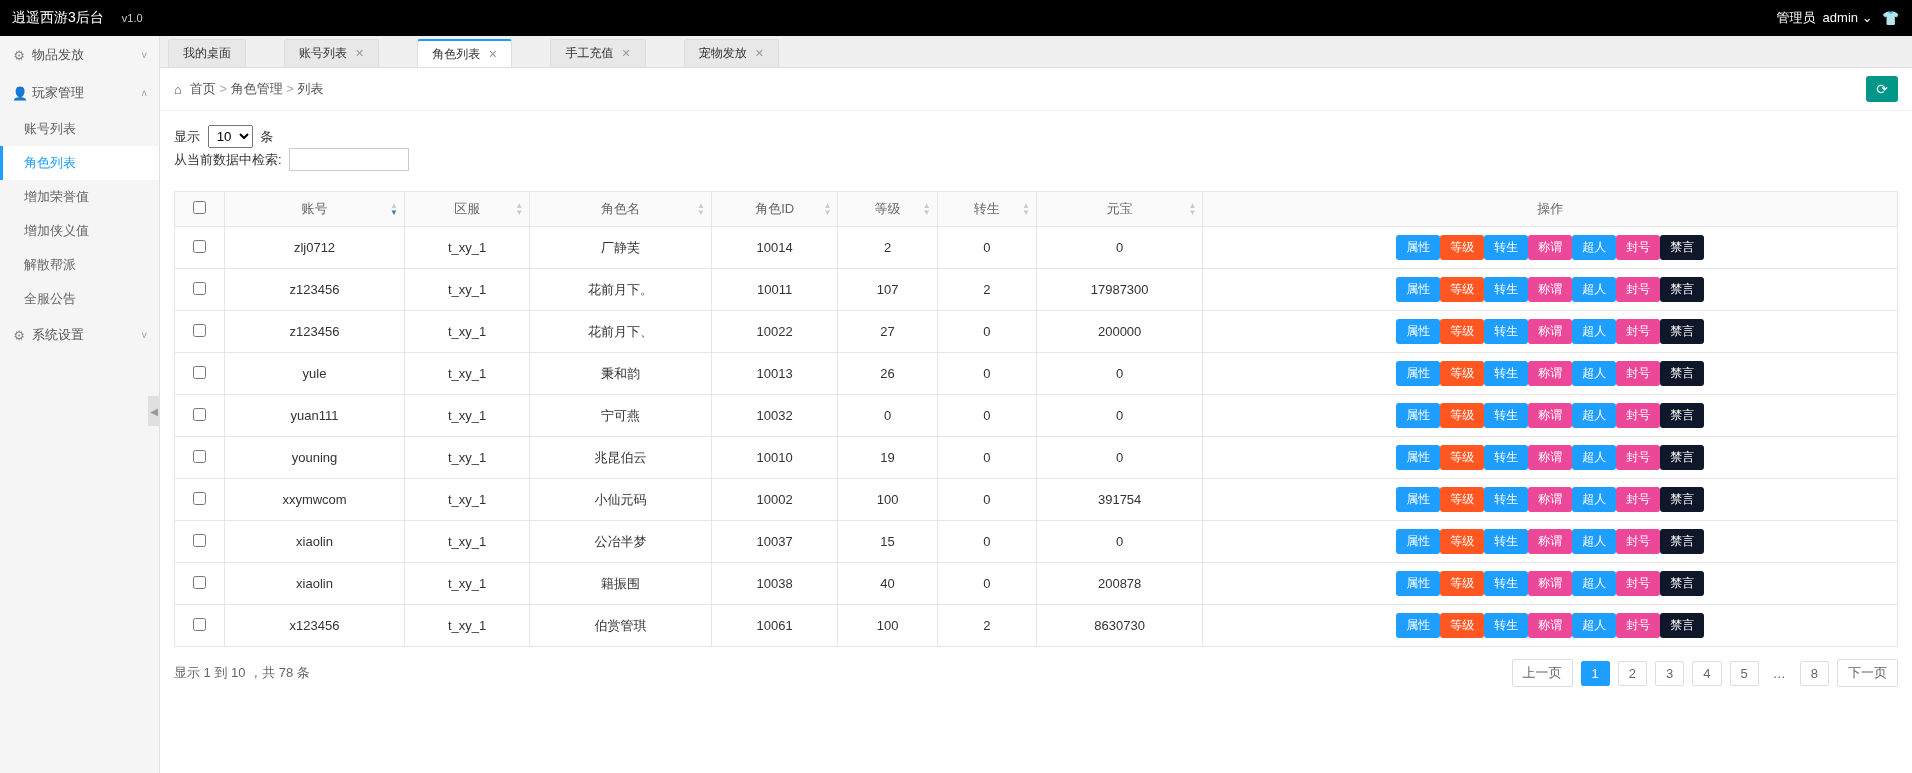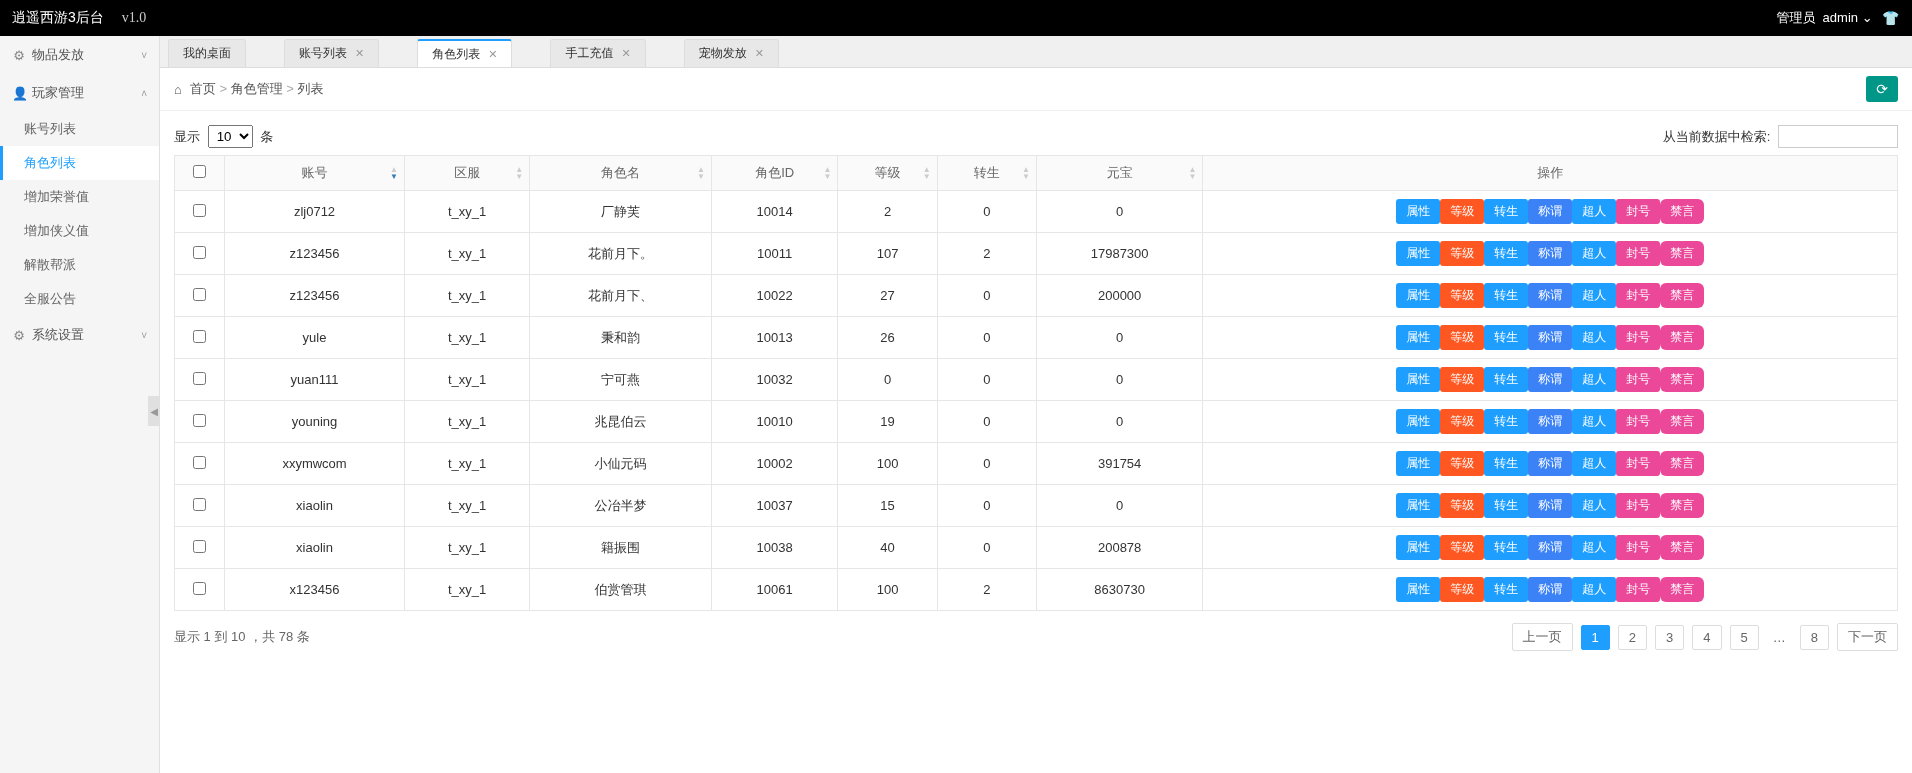--- a/index.html
+++ b/index.html
@@ -2,21 +2,21 @@
 <html><head>
 <meta charset="utf-8">
 <style>
 * { margin: 0; padding: 0; box-sizing: border-box; }
 body { font-family: "Helvetica Neue", Arial, "Microsoft YaHei", sans-serif; font-size: 13px; color: #333; background: #fff; }
 
 
 .topbar { background: #000; color: #fff; height: 36px; display: flex; align-items: center; justify-content: space-between; padding: 0 12px; }
 .topbar-left { display: flex; align-items: baseline; gap: 18px; }
 .topbar-title { font-size: 14px; }
-.topbar-version { font-size: 14px; color: #ccc; font-family: Liberation Serif, serif; }
+.topbar-version { font-size: 11px; color: #ccc; }
 .topbar-right { display: flex; align-items: center; gap: 10px; }
 .topbar-user { cursor: pointer; font-size: 13px; }
 .topbar-icon { font-size: 14px; cursor: pointer; }
 
 
 .layout { display: flex; height: calc(100vh - 36px); }
 .sidebar { width: 160px; background: #f5f5f5; border-right: 1px solid #e0e0e0; overflow-y: auto; position: relative; }
 .sidebar-toggle { position: absolute; right: -1px; top: 360px; width: 12px; height: 30px; background: #e0e0e0; display: flex; align-items: center; justify-content: center; font-size: 10px; color: #999; cursor: pointer; }
 .menu-group { }
 .menu-header { padding: 10px 12px; display: flex; align-items: center; justify-content: space-between; cursor: pointer; font-size: 13px; color: #555; }
@@ -36,38 +36,38 @@
 .tab-close { color: #999; font-size: 11px; cursor: pointer; }
 
 
 .breadcrumb-bar { padding: 8px 14px; border-bottom: 1px solid #eee; display: flex; justify-content: space-between; align-items: center; }
 .breadcrumb { display: flex; align-items: center; gap: 8px; font-size: 13px; color: #555; }
 .breadcrumb .sep { color: #aaa; }
 .refresh-btn { background: #009688; color: #fff; border: none; padding: 5px 10px; border-radius: 3px; cursor: pointer; font-size: 14px; }
 
 
 .content { padding: 14px; flex: 1; overflow: auto; }
-.table-controls { display: flex; justify-content: space-between; align-items: center; margin-bottom: 7px; font-size: 13px; }
+.table-controls { display: flex; justify-content: space-between; align-items: flex-start; margin-bottom: 20px; font-size: 13px; flex-direction: column; }
 .table-controls select { padding: 2px 4px; margin: 0 4px; }
 .table-controls input { border: 1px solid #ccc; padding: 3px 6px; margin-left: 4px; width: 120px; }
 
 table { width: 100%; border-collapse: collapse; font-size: 13px; }
 th, td { border: 1px solid #e6e6e6; padding: 8px 10px; text-align: center; }
 th { background: #fafafa; font-weight: normal; color: #666; position: relative; }
 .sort-arrows { position: absolute; right: 6px; top: 50%; transform: translateY(-50%); font-size: 8px; color: #ccc; line-height: 7px; }
 .sort-arrows .down.active { color: #337ab7; }
 
 .action-btns { display: flex; justify-content: center; flex-wrap: nowrap; }
 .btn-sm { padding: 4px 10px; border: none; border-radius: 3px; color: #fff; font-size: 12px; cursor: pointer; white-space: nowrap; }
 .btn-blue { background: #1E9FFF; }
 .btn-red { background: #FF5722; }
 .btn-ok { background: #1E9FFF; }
-.btn-green { background: #3b82f6; }
+.btn-green { background: #ec4899; }
 .btn-orange { background: #ec4899; }
-.btn-warn { background: #ec4899; border-radius: 6px; }
+.btn-warn { background: #0f172a; }
 
 
 .table-footer { display: flex; justify-content: space-between; align-items: center; margin-top: 12px; font-size: 13px; color: #666; }
 .pagination { display: flex; gap: 8px; align-items: center; }
 .page-btn { border: 1px solid #ddd; padding: 4px 10px; cursor: pointer; border-radius: 2px; background: #fff; }
 .page-btn.active { background: #1E9FFF; color: #fff; border-color: #1E9FFF; }
 .page-ellipsis { padding: 4px 6px; }
 
 input[type=checkbox] { cursor: pointer; }
 </style>

